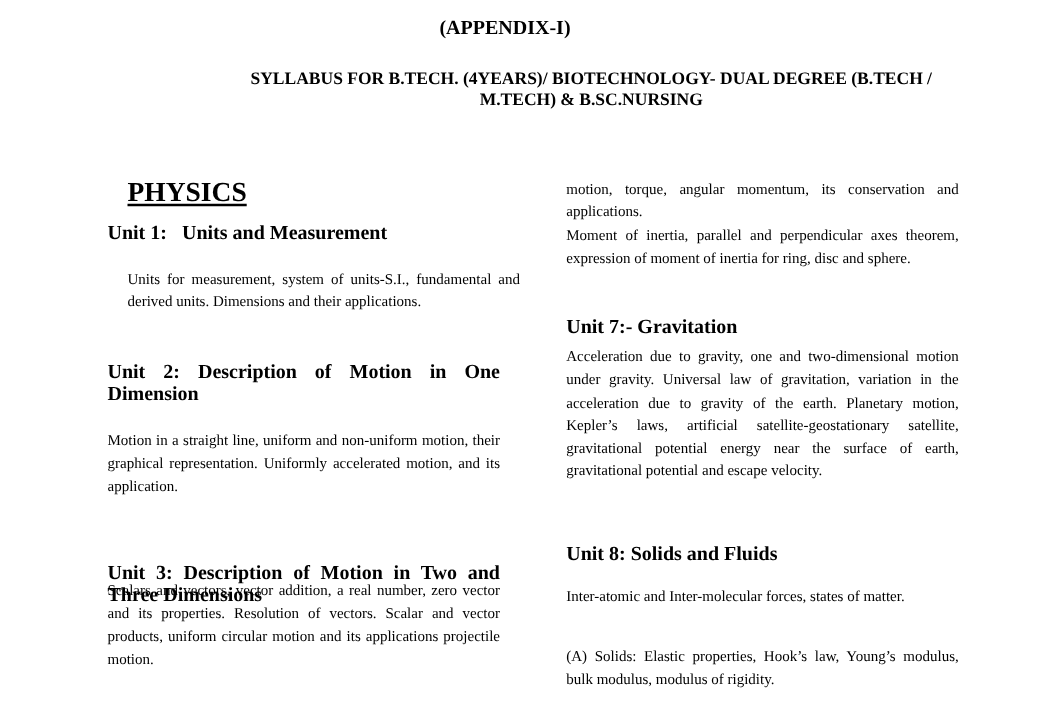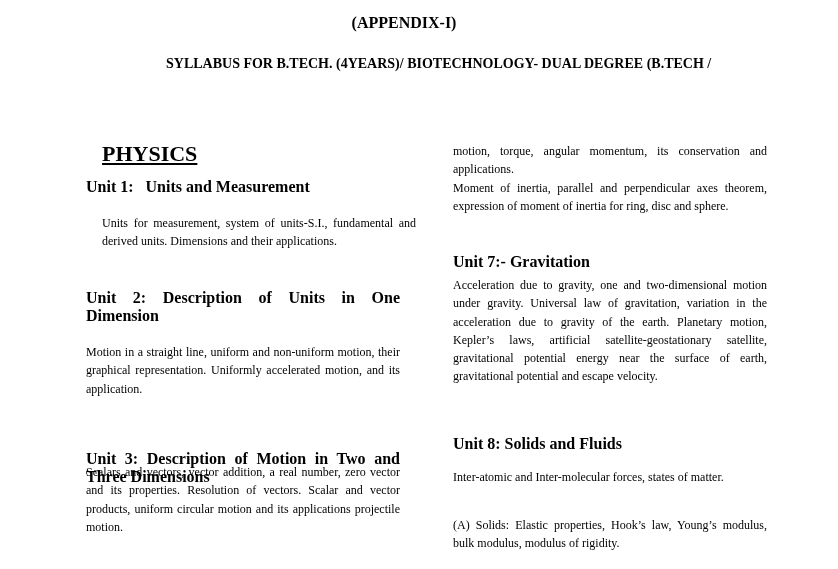--- a/index.html
+++ b/index.html
@@ -7,21 +7,21 @@
     width: 838px; height: 569px; overflow: hidden; position: relative;
     font-family: "Liberation Serif", "DejaVu Serif", serif;
     color: #000000;
   }
   .abs { position: absolute; }
   .title {
     left: 0; width: 808px; top: 14px; text-align: center;
     font-weight: bold; font-size: 16px; line-height: 18px;
   }
   .subtitle {
-    left: 166px; width: 590px; top: 55px; 
+    left: 178px; width: 590px; top: 55px; text-align: center;
     font-weight: bold; font-size: 14px; line-height: 17px;
   }
   .subject {
     left: 102px; top: 141px; font-weight: bold; font-size: 22px;
     text-decoration: underline; text-underline-offset: 2px;
   }
   .col { position: absolute; width: 314px; }
   .col-left { left: 86px; }
   .col-right { left: 453px; }
   .heading {
@@ -32,29 +32,30 @@
     position: absolute; font-size: 12px; line-height: 18.3px;
     text-align: justify; width: 314px;
   }
 </style>
 </head>
 <body>
 
 <div class="abs title">(APPENDIX-I)</div>
 <div class="abs subtitle">
   <div>SYLLABUS FOR B.TECH. (4YEARS)/ BIOTECHNOLOGY- DUAL DEGREE (B.TECH /</div>
+  <div>M.TECH) &amp; B.SC.NURSING</div>
 </div>
 
 <div class="abs subject">PHYSICS</div>
 
 <div class="col col-left">
   <div class="heading" style="top:178px; white-space:pre;">Unit 1:   Units and Measurement</div>
   <div class="para" style="top:214px;margin-left:16px;">Units for measurement, system of units-S.I., fundamental and derived units. Dimensions and their applications.</div>
 
-  <div class="heading" style="top:289px;">Unit 2: Description of Units in One Dimension</div>
+  <div class="heading" style="top:289px;">Unit 2: Description of Motion in One Dimension</div>
   <div class="para" style="top:343px;">Motion in a straight line, uniform and non-uniform motion, their graphical representation. Uniformly accelerated motion, and its application.</div>
 
   <div class="heading" style="top:420px;margin-top:30px;">Unit 3:   Description of Motion in Two and Three Dimensions</div>
   <div class="para" style="top:463px;">Scalars and vectors, vector addition, a real number, zero vector and its properties. Resolution of vectors. Scalar and vector products, uniform circular motion and its applications projectile motion.</div>
 </div>
 
 <div class="col col-right">
   <div class="para" style="top:142px;">motion, torque, angular momentum, its conservation and applications.</div>
   <div class="para" style="top:179px;">Moment of inertia, parallel and perpendicular axes theorem, expression of moment of inertia for ring, disc and sphere.</div>
 

